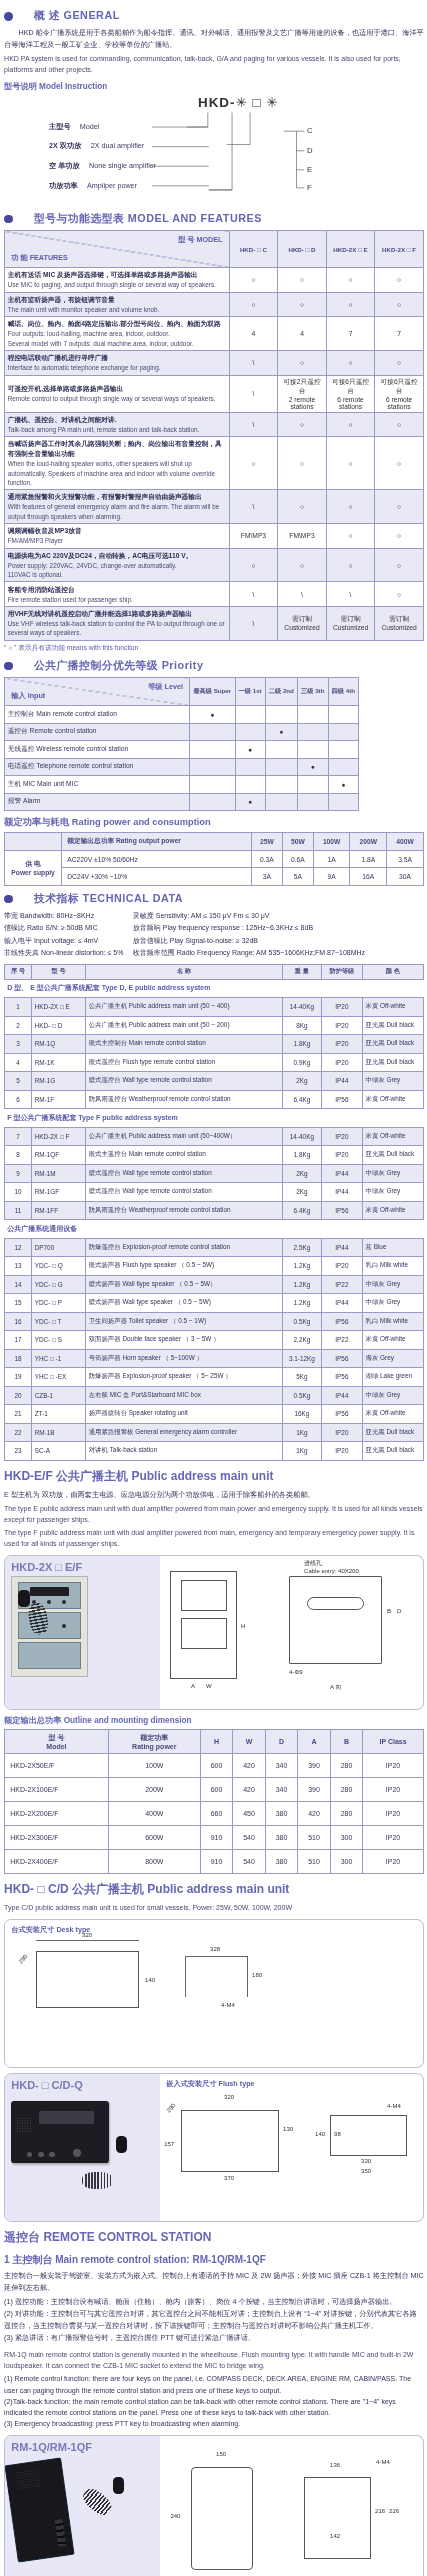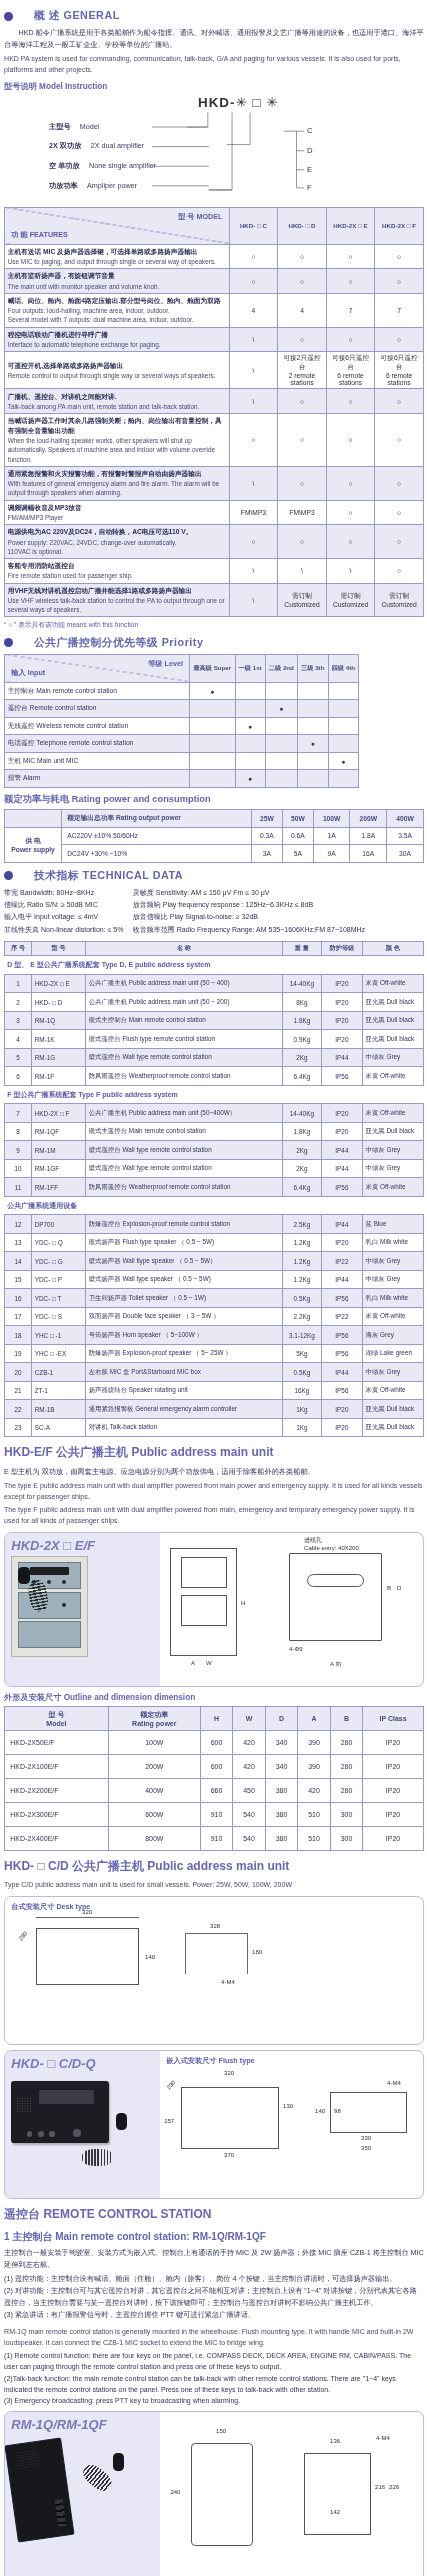--- a/index.html
+++ b/index.html
@@ -54,21 +54,21 @@
   .prodtable td { font-size:6.4px; height:18.5px; }
   .prodtable .gtitle td { background:#fff; color:#5b5bac; font-weight:bold; text-align:left; font-size:7px; border-left:none; border-right:none; }
   .prodtable tbody.rows tr:nth-of-type(odd) { background:#e9e9f5; }
 
   .outtable th, .outtable td { height:24px; font-size:7px; text-align:center; }
 
   
   .panel { background:#e7e7f5; border:0.5px solid #bcbcdc; border-radius:7.2px; margin:5.2px 0; display:flex; overflow:hidden; }
   .panel .photo-zone { background:#e7e7f5; padding:5.2px 6.2px; position:relative; }
   .panel .draw-zone { background:#fff; flex:1; position:relative; padding:5.2px 6.2px; border-radius:0 7.2px 7.2px 0; }
-  .panel-label { font-size:13px; color:#7a7ab8; font-weight:bold; margin-bottom:3.1px;font-style:italic; }
+  .panel-label { font-size:11px; color:#7a7ab8; font-weight:bold; margin-bottom:3.1px; }
   .draw-cap { font-size:7.2px; color:#5b5bac; font-weight:bold; margin-bottom:3.1px; }
   .dim { position:absolute; font-size:6px; color:#333; white-space:pre-line; }
   .rect { position:absolute; border:0.8px solid #555; background:#fff; }
   .rrect { position:absolute; border:0.8px solid #555; border-radius:3.1px; background:#fff; }
   .hline { position:absolute; height:0.5px; background:#666; }
   .vline { position:absolute; width:0.5px; background:#666; }
 
   
   .rack { width:77px; background:#e4e4df; border:0.5px solid #b5b5ad; padding:5.2px 6.2px; }
   .rack .unit { background:#9fb2bb; border:0.5px solid #6d7e86; height:27px; margin-bottom:2.6px; position:relative; }
@@ -119,20 +119,24 @@
       <div class="code-row" style="left:0;top:66px"><span>空  单功放</span><span class="en">None  single amplifier</span></div>
       <div class="code-row" style="left:0;top:86px"><span>功放功率</span><span class="en">Ampliper power</span></div>
       <div class="code-letter" style="left:258px;top:31px">C</div>
       <div class="code-letter" style="left:258px;top:51px">D</div>
       <div class="code-letter" style="left:258px;top:70px">E</div>
       <div class="code-letter" style="left:258px;top:88px">F</div>
     </div>
   </div>
 
   <div>
+    <div class="sec-head">
+      <span class="dot"></span>
+      <span class="sec-title">型号与功能选型表 MODEL AND FEATURES</span>
+    </div>
     <table class="ftable">
       <thead>
         <tr class="lav">
           <th class="diag">
             <span class="dtop">型  号 MODEL</span>
             <span class="dbot">功  能 FEATURES</span>
           </th>
           <th class="tc">HKD- □ C</th>
           <th class="tc">HKD- □ D</th>
           <th class="tc">HKD-2X □ E</th>
@@ -701,21 +705,21 @@
 Cable entry: 40X200</div>
         <div class="dim" style="left:227px;top:52px">B</div>
         <div class="dim" style="left:237px;top:52px">D</div>
         <div class="dim" style="left:129px;top:113px">4-Φ9</div>
         <div class="dim" style="left:170px;top:127px">A 向</div>
       </div>
     </div>
   </div>
 
   <div>
-    <div class="sub-title">外形及安装尺寸      Outline and dimension dimension</div>
+    <div class="sub-title">额定输出总功率      Outline and mounting dimension</div>
     <table class="outtable">
       <thead>
         <tr class="lav">
           <th style="white-space:pre-line">型  号
 Model</th>
           <th style="white-space:pre-line">额定功率
 Rating power</th>
           <th>H</th>
           <th>W</th>
           <th>D</th>

